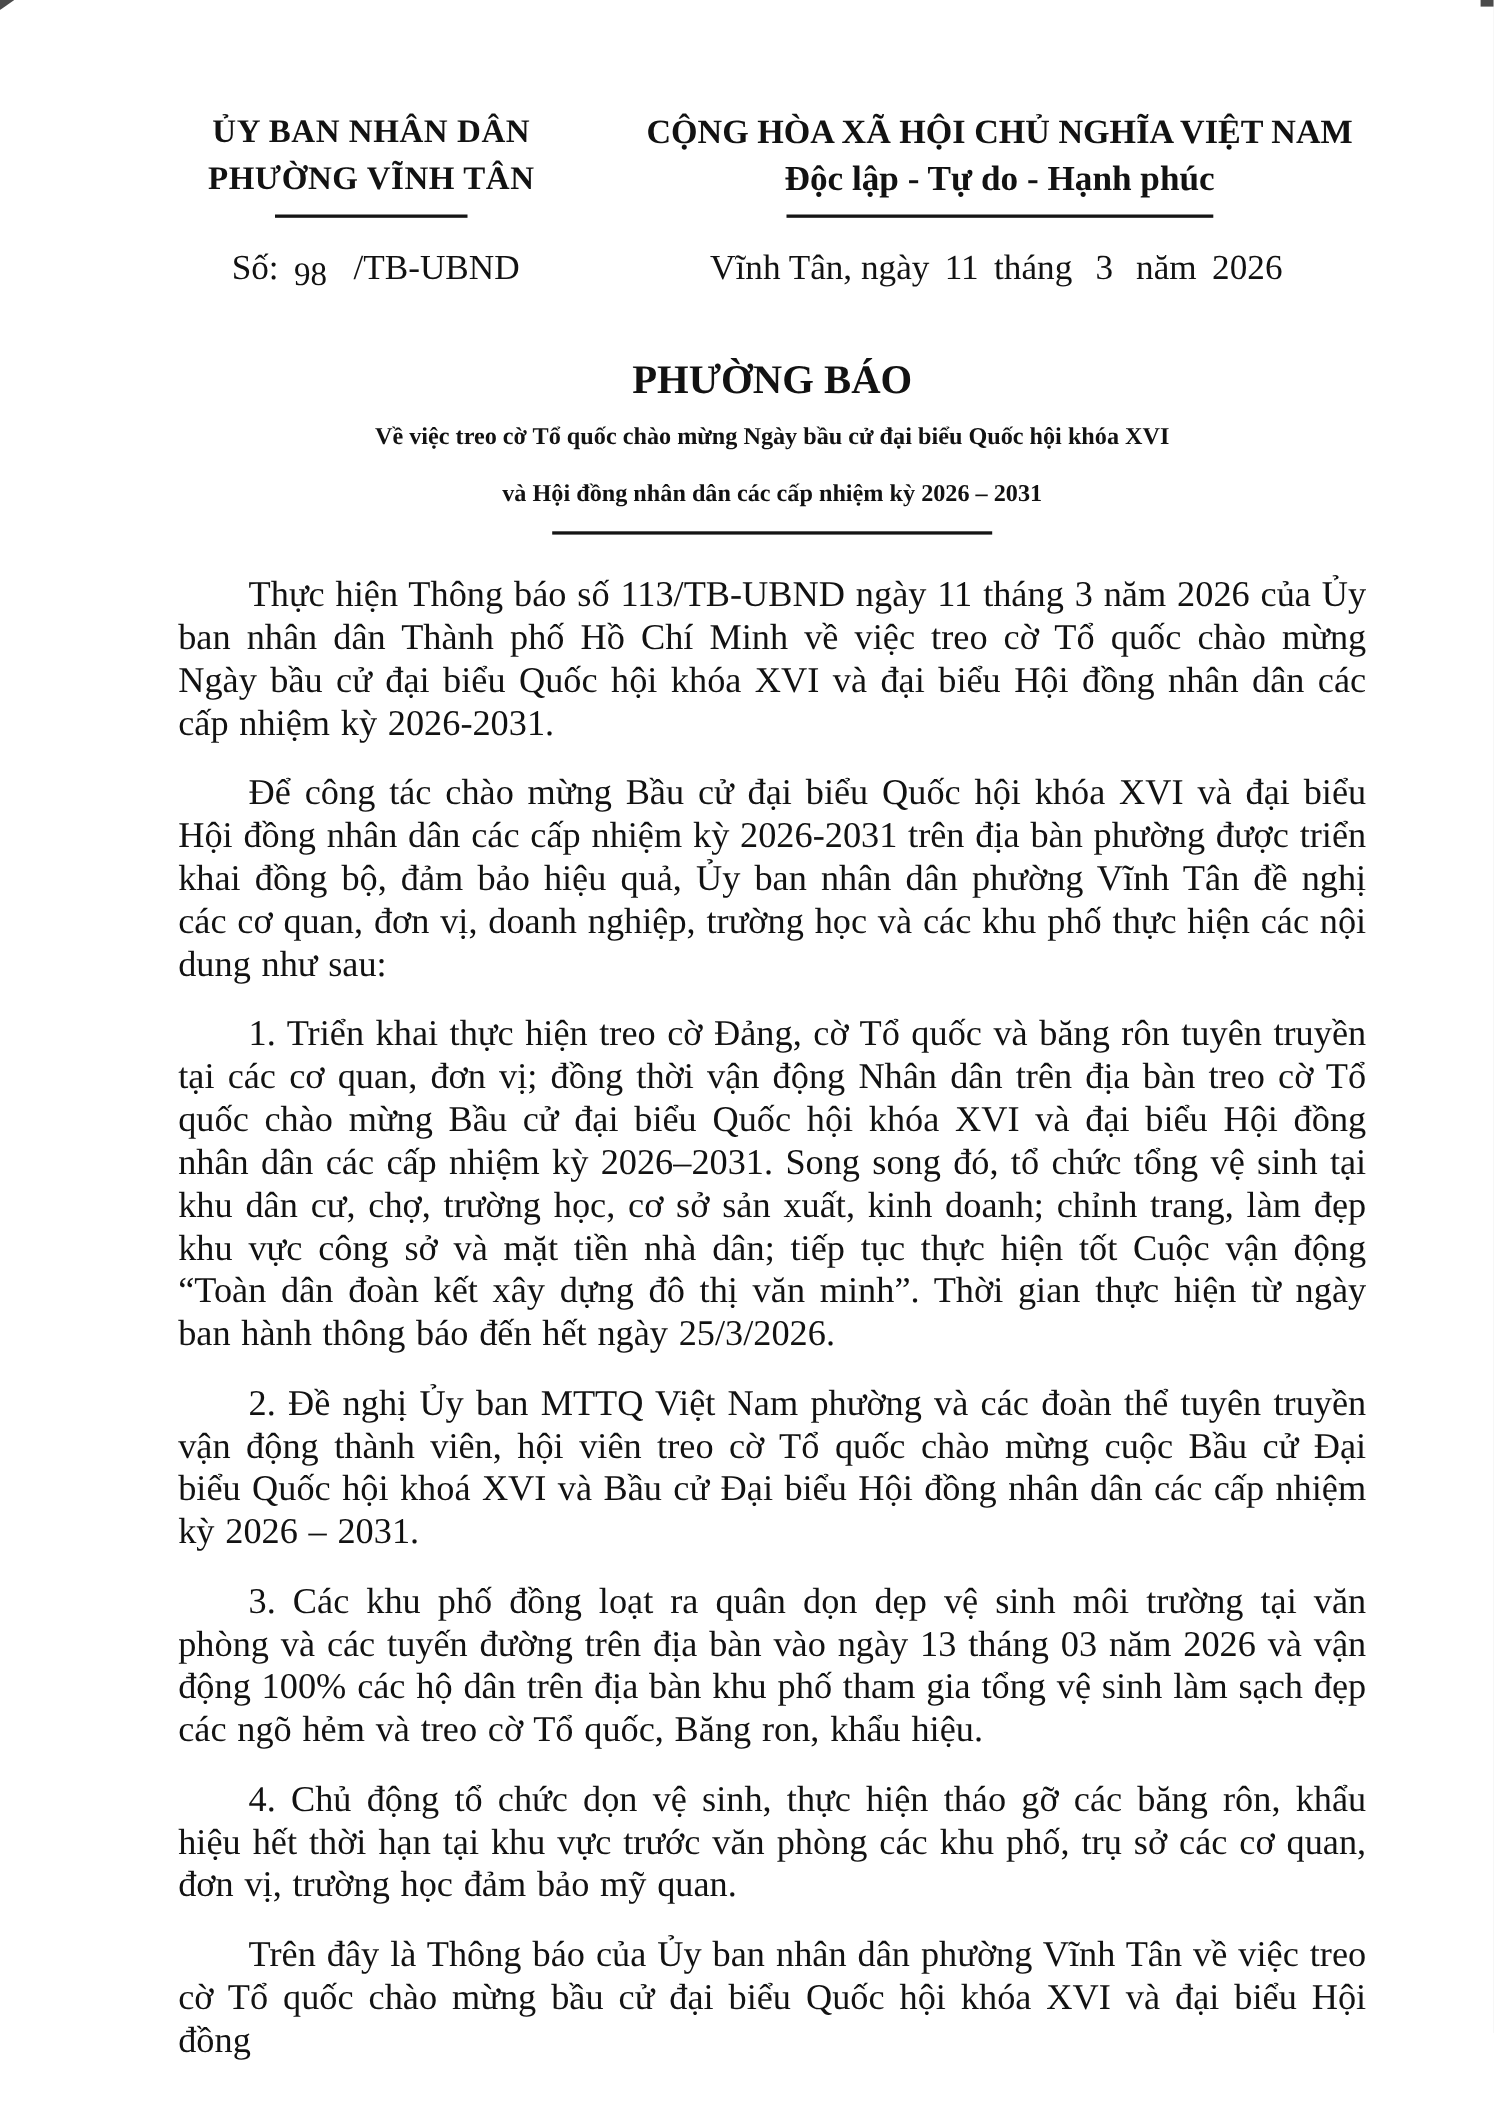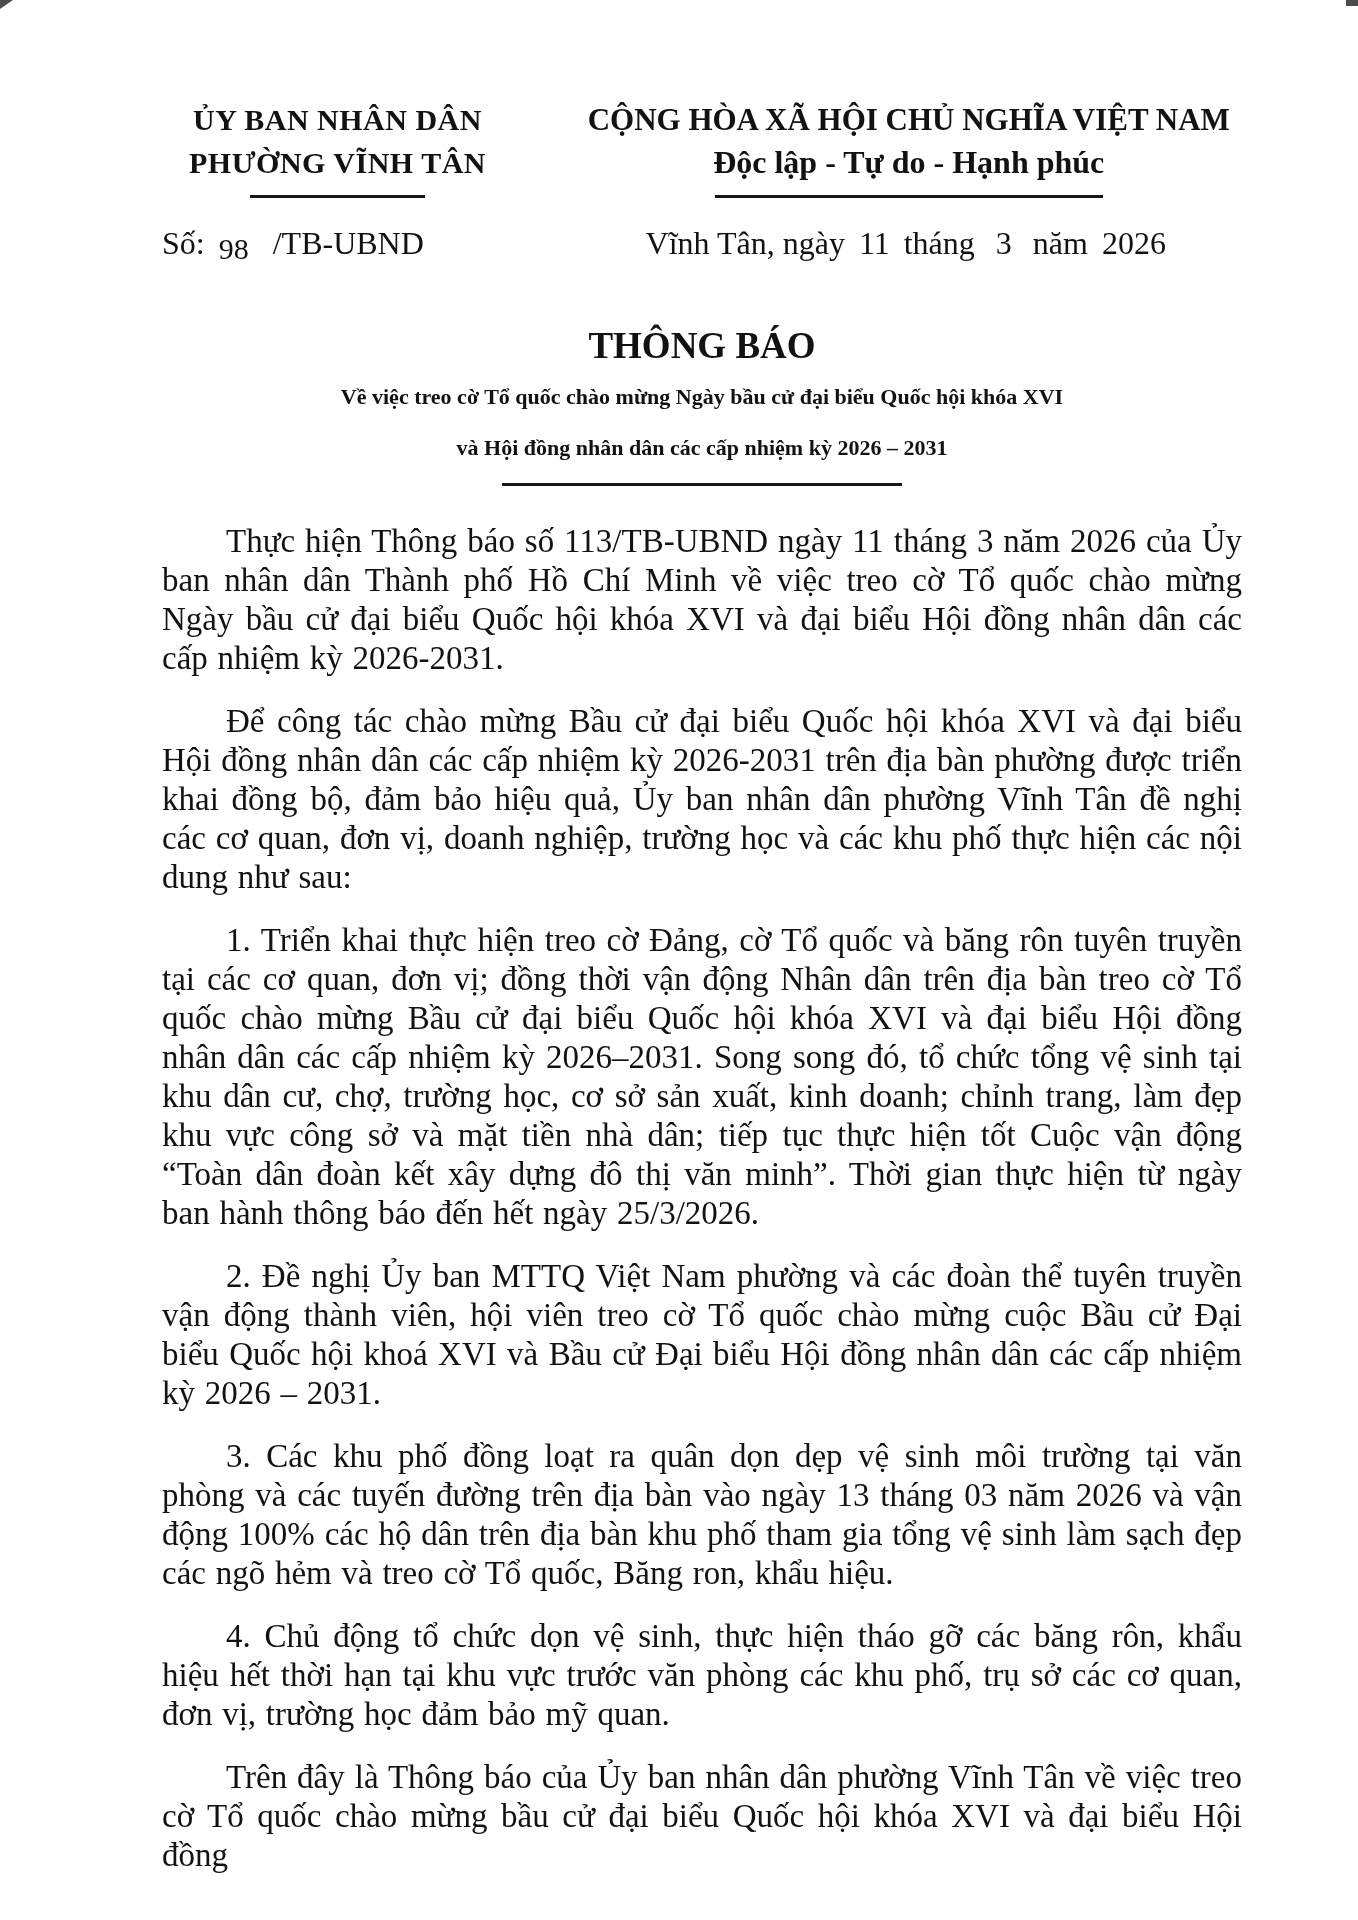--- a/index.html
+++ b/index.html
@@ -26,21 +26,21 @@
   .motto-block{width:62%;margin-left:auto;text-align:center;}
   .issuer-line{font-weight:bold;font-size:30px;line-height:43px;letter-spacing:.5px;}
   .motto-line1{font-weight:bold;font-size:31px;line-height:43px;}
   .motto-line2{font-weight:bold;font-size:32px;line-height:43px;}
   .rule{height:3px;background:#151515;margin:11px auto 0;}
   .rule.issuer-rule{width:175px;}
   .rule.motto-rule{width:388px;}
 
   
   .ref-row{display:flex;align-items:baseline;margin-top:27px;}
-  .doc-number{width:33%;text-align:left;font-size:32px;padding-left:4px;font-family:Liberation Serif, serif;}
+  .doc-number{width:33%;text-align:center;font-size:32px;padding-left:4px;font-family:Liberation Serif, serif;}
   .doc-number .num{
     display:inline-block;
     font-size:30px;
     transform:translateY(5px);
     margin:0 24px 0 14px;
   }
   .date-line{width:62%;margin-left:auto;text-align:center;font-size:32px;}
   .date-line .fill{display:inline-block;margin:0 6px;}
   .date-line .fill.month{margin:0 13px;}
 
@@ -90,21 +90,21 @@
       <span>Vĩnh Tân, ngày</span>
       <span class="fill">11</span>
       <span>tháng</span>
       <span class="fill month">3</span>
       <span>năm</span>
       <span class="fill">2026</span>
     </div>
   </div>
 
   <div class="title-block">
-    <h1 class="doc-title">THÔNG BÁO</h1>
+    <h1 class="doc-title">PHƯỜNG BÁO</h1>
     <h2 class="doc-subtitle">Về việc treo cờ Tổ quốc chào mừng Ngày bầu cử đại biểu Quốc hội khóa XVI</h2>
     <h2 class="doc-subtitle">và Hội đồng nhân dân các cấp nhiệm kỳ 2026 – 2031</h2>
     <div class="rule subtitle-rule"></div>
   </div>
 
   <div class="body-text">
     <p>Thực hiện Thông báo số 113/TB-UBND ngày 11 tháng 3 năm 2026 của Ủy ban nhân dân Thành phố Hồ Chí Minh về việc treo cờ Tổ quốc chào mừng Ngày bầu cử đại biểu Quốc hội khóa XVI và đại biểu Hội đồng nhân dân các cấp nhiệm kỳ 2026-2031.</p>
     <p>Để công tác chào mừng Bầu cử đại biểu Quốc hội khóa XVI và đại biểu Hội đồng nhân dân các cấp nhiệm kỳ 2026-2031 trên địa bàn phường được triển khai đồng bộ, đảm bảo hiệu quả, Ủy ban nhân dân phường Vĩnh Tân đề nghị các cơ quan, đơn vị, doanh nghiệp, trường học và các khu phố thực hiện các nội dung như sau:</p>
     <p>1. Triển khai thực hiện treo cờ Đảng, cờ Tổ quốc và băng rôn tuyên truyền tại các cơ quan, đơn vị; đồng thời vận động Nhân dân trên địa bàn treo cờ Tổ quốc chào mừng Bầu cử đại biểu Quốc hội khóa XVI và đại biểu Hội đồng nhân dân các cấp nhiệm kỳ 2026–2031. Song song đó, tổ chức tổng vệ sinh tại khu dân cư, chợ, trường học, cơ sở sản xuất, kinh doanh; chỉnh trang, làm đẹp khu vực công sở và mặt tiền nhà dân; tiếp tục thực hiện tốt Cuộc vận động “Toàn dân đoàn kết xây dựng đô thị văn minh”. Thời gian thực hiện từ ngày ban hành thông báo đến hết ngày 25/3/2026.</p>
     <p>2. Đề nghị Ủy ban MTTQ Việt Nam phường và các đoàn thể tuyên truyền vận động thành viên, hội viên treo cờ Tổ quốc chào mừng cuộc Bầu cử Đại biểu Quốc hội khoá XVI và Bầu cử Đại biểu Hội đồng nhân dân các cấp nhiệm kỳ 2026 – 2031.</p>

